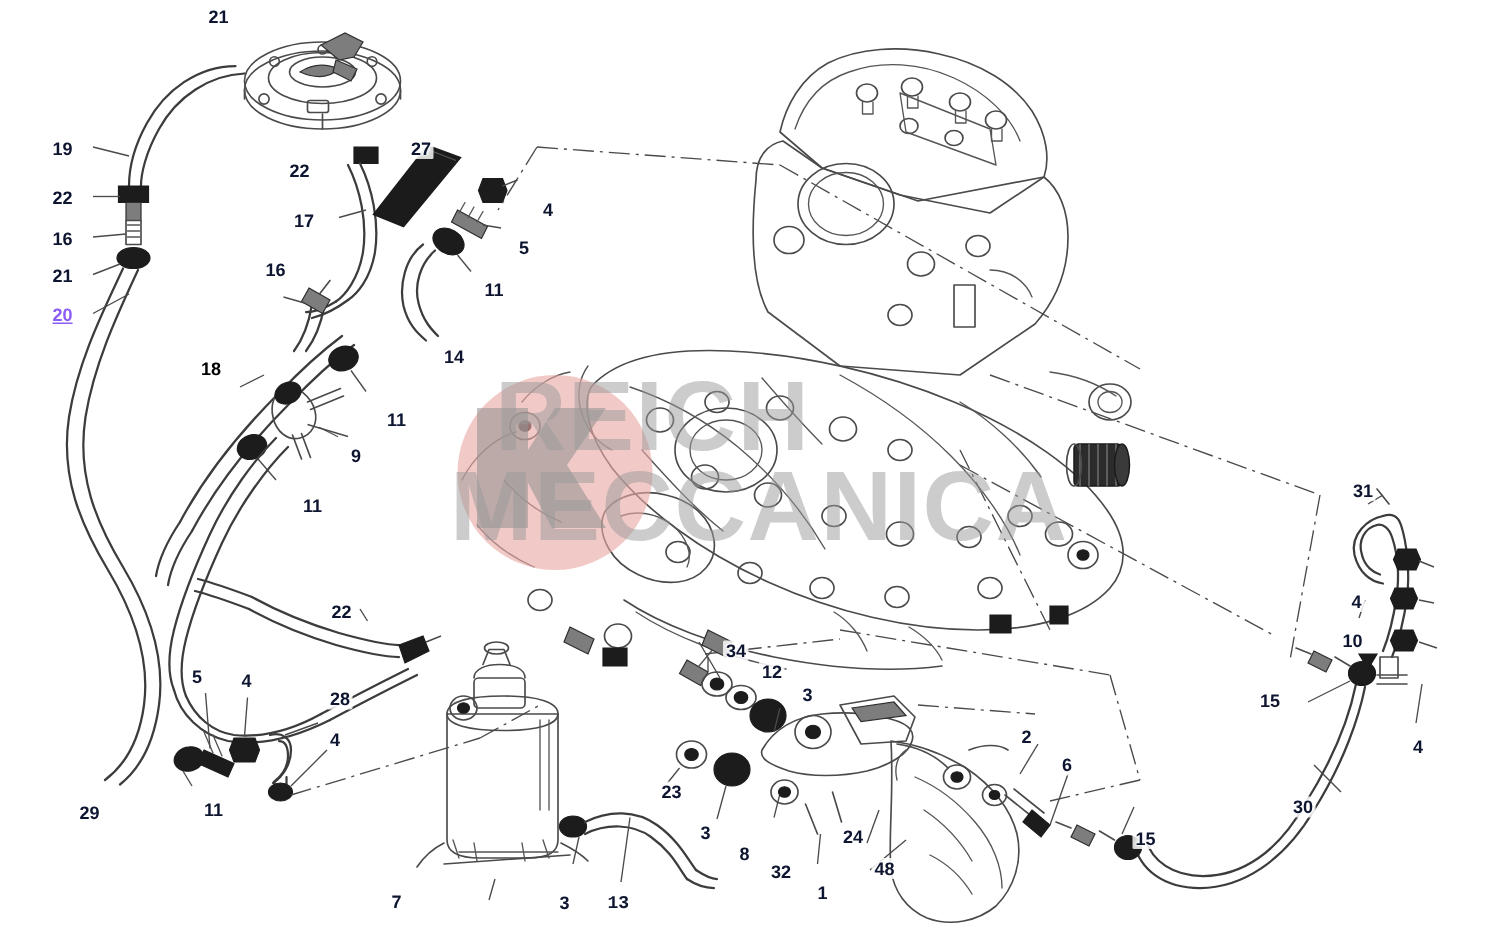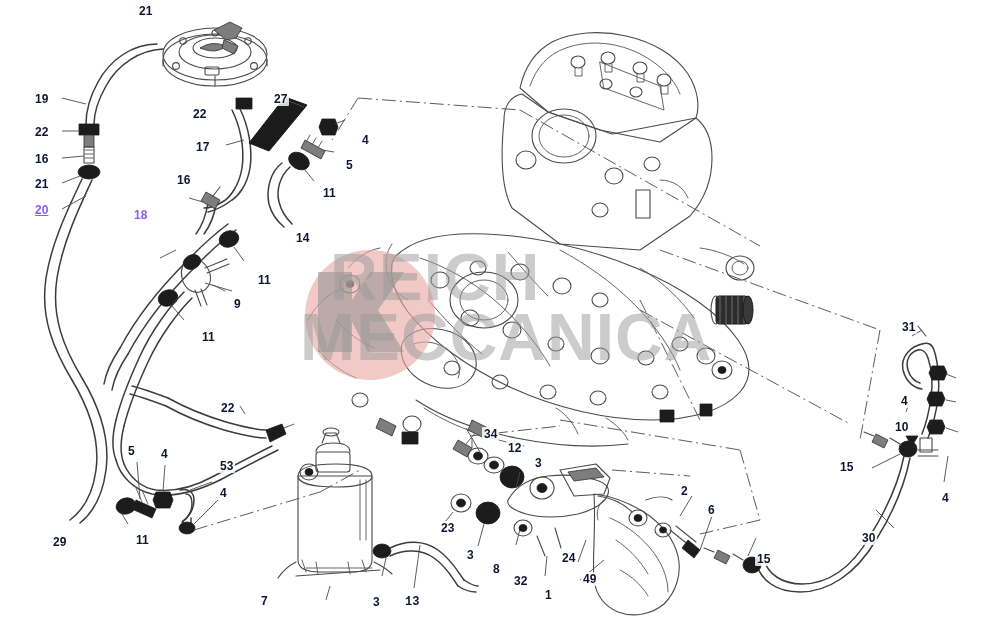--- a/index.html
+++ b/index.html
@@ -475,45 +475,45 @@
       <div class="lbl" style="left: 33px; top: 152px; color: rgb(13, 21, 48);">16</div>
       <div class="lbl" style="left: 33px; top: 177px; color: rgb(13, 21, 48);">21</div>
       <div class="lbl" style="left: 33px; top: 203px; color: #8b5cf6; text-decoration: underline;">20</div>
       <div class="lbl" style="left: 191px; top: 107px; color: rgb(13, 21, 48);">22</div>
       <div class="lbl" style="left: 272px; top: 92px; color: rgb(13, 21, 48);">27</div>
       <div class="lbl" style="left: 194px; top: 140px; color: rgb(13, 21, 48);">17</div>
       <div class="lbl" style="left: 360px; top: 133px; color: rgb(13, 21, 48);">4</div>
       <div class="lbl" style="left: 344px; top: 158px; color: rgb(13, 21, 48);">5</div>
       <div class="lbl" style="left: 321px; top: 186px; color: rgb(13, 21, 48);">11</div>
       <div class="lbl" style="left: 175px; top: 173px; color: rgb(13, 21, 48);">16</div>
-      <div class="lbl" style="left: 132px; top: 208px; color: #8b5cf6;">18</div>
+      <div class="lbl" style="left: 132px; top: 239px; color: #000000;">18</div>
       <div class="lbl" style="left: 294px; top: 231px; color: rgb(13, 21, 48);">14</div>
       <div class="lbl" style="left: 256px; top: 273px; color: rgb(13, 21, 48);">11</div>
       <div class="lbl" style="left: 232px; top: 297px; color: rgb(13, 21, 48);">9</div>
       <div class="lbl" style="left: 200px; top: 330px; color: rgb(13, 21, 48);">11</div>
       <div class="lbl" style="left: 219px; top: 401px; color: rgb(13, 21, 48);">22</div>
       <div class="lbl" style="left: 126px; top: 444px; color: rgb(13, 21, 48);">5</div>
       <div class="lbl" style="left: 159px; top: 447px; color: rgb(13, 21, 48);">4</div>
-      <div class="lbl" style="left: 218px; top: 459px; color: rgb(13, 21, 48);">53</div>
+      <div class="lbl" style="left: 218px; top: 459px; color: rgb(13, 21, 48);">28</div>
       <div class="lbl" style="left: 218px; top: 486px; color: rgb(13, 21, 48);">4</div>
       <div class="lbl" style="left: 51px; top: 535px; color: rgb(13, 21, 48);">29</div>
       <div class="lbl" style="left: 134px; top: 533px; color: rgb(13, 21, 48);">11</div>
       <div class="lbl" style="left: 259px; top: 594px; color: rgb(13, 21, 48);">7</div>
       <div class="lbl" style="left: 371px; top: 595px; color: rgb(13, 21, 48);">3</div>
       <div class="lbl" style="left: 403px; top: 595px; color: rgb(13, 21, 48); font-family: Liberation Mono, monospace;">13</div>
       <div class="lbl" style="left: 439px; top: 521px; color: rgb(13, 21, 48);">23</div>
       <div class="lbl" style="left: 482px; top: 427px; color: rgb(13, 21, 48);">34</div>
       <div class="lbl" style="left: 506px; top: 441px; color: rgb(13, 21, 48);">12</div>
       <div class="lbl" style="left: 533px; top: 456px; color: rgb(13, 21, 48);">3</div>
       <div class="lbl" style="left: 465px; top: 548px; color: rgb(13, 21, 48);">3</div>
       <div class="lbl" style="left: 491px; top: 562px; color: rgb(13, 21, 48);">8</div>
       <div class="lbl" style="left: 512px; top: 574px; color: rgb(13, 21, 48);">32</div>
       <div class="lbl" style="left: 543px; top: 588px; color: rgb(13, 21, 48);">1</div>
       <div class="lbl" style="left: 560px; top: 551px; color: rgb(13, 21, 48);">24</div>
-      <div class="lbl" style="left: 581px; top: 572px; color: rgb(13, 21, 48);">49</div>
+      <div class="lbl" style="left: 581px; top: 572px; color: rgb(13, 21, 48);">48</div>
       <div class="lbl" style="left: 679px; top: 484px; color: rgb(13, 21, 48);">2</div>
       <div class="lbl" style="left: 706px; top: 503px; color: rgb(13, 21, 48);">6</div>
       <div class="lbl" style="left: 755px; top: 552px; color: rgb(13, 21, 48);">15</div>
       <div class="lbl" style="left: 860px; top: 531px; color: rgb(13, 21, 48);">30</div>
       <div class="lbl" style="left: 838px; top: 460px; color: rgb(13, 21, 48);">15</div>
       <div class="lbl" style="left: 893px; top: 420px; color: rgb(13, 21, 48);">10</div>
       <div class="lbl" style="left: 899px; top: 394px; color: rgb(13, 21, 48);">4</div>
       <div class="lbl" style="left: 940px; top: 491px; color: rgb(13, 21, 48);">4</div>
       <div class="lbl" style="left: 900px; top: 320px; color: rgb(13, 21, 48);">31</div>
     </div>

